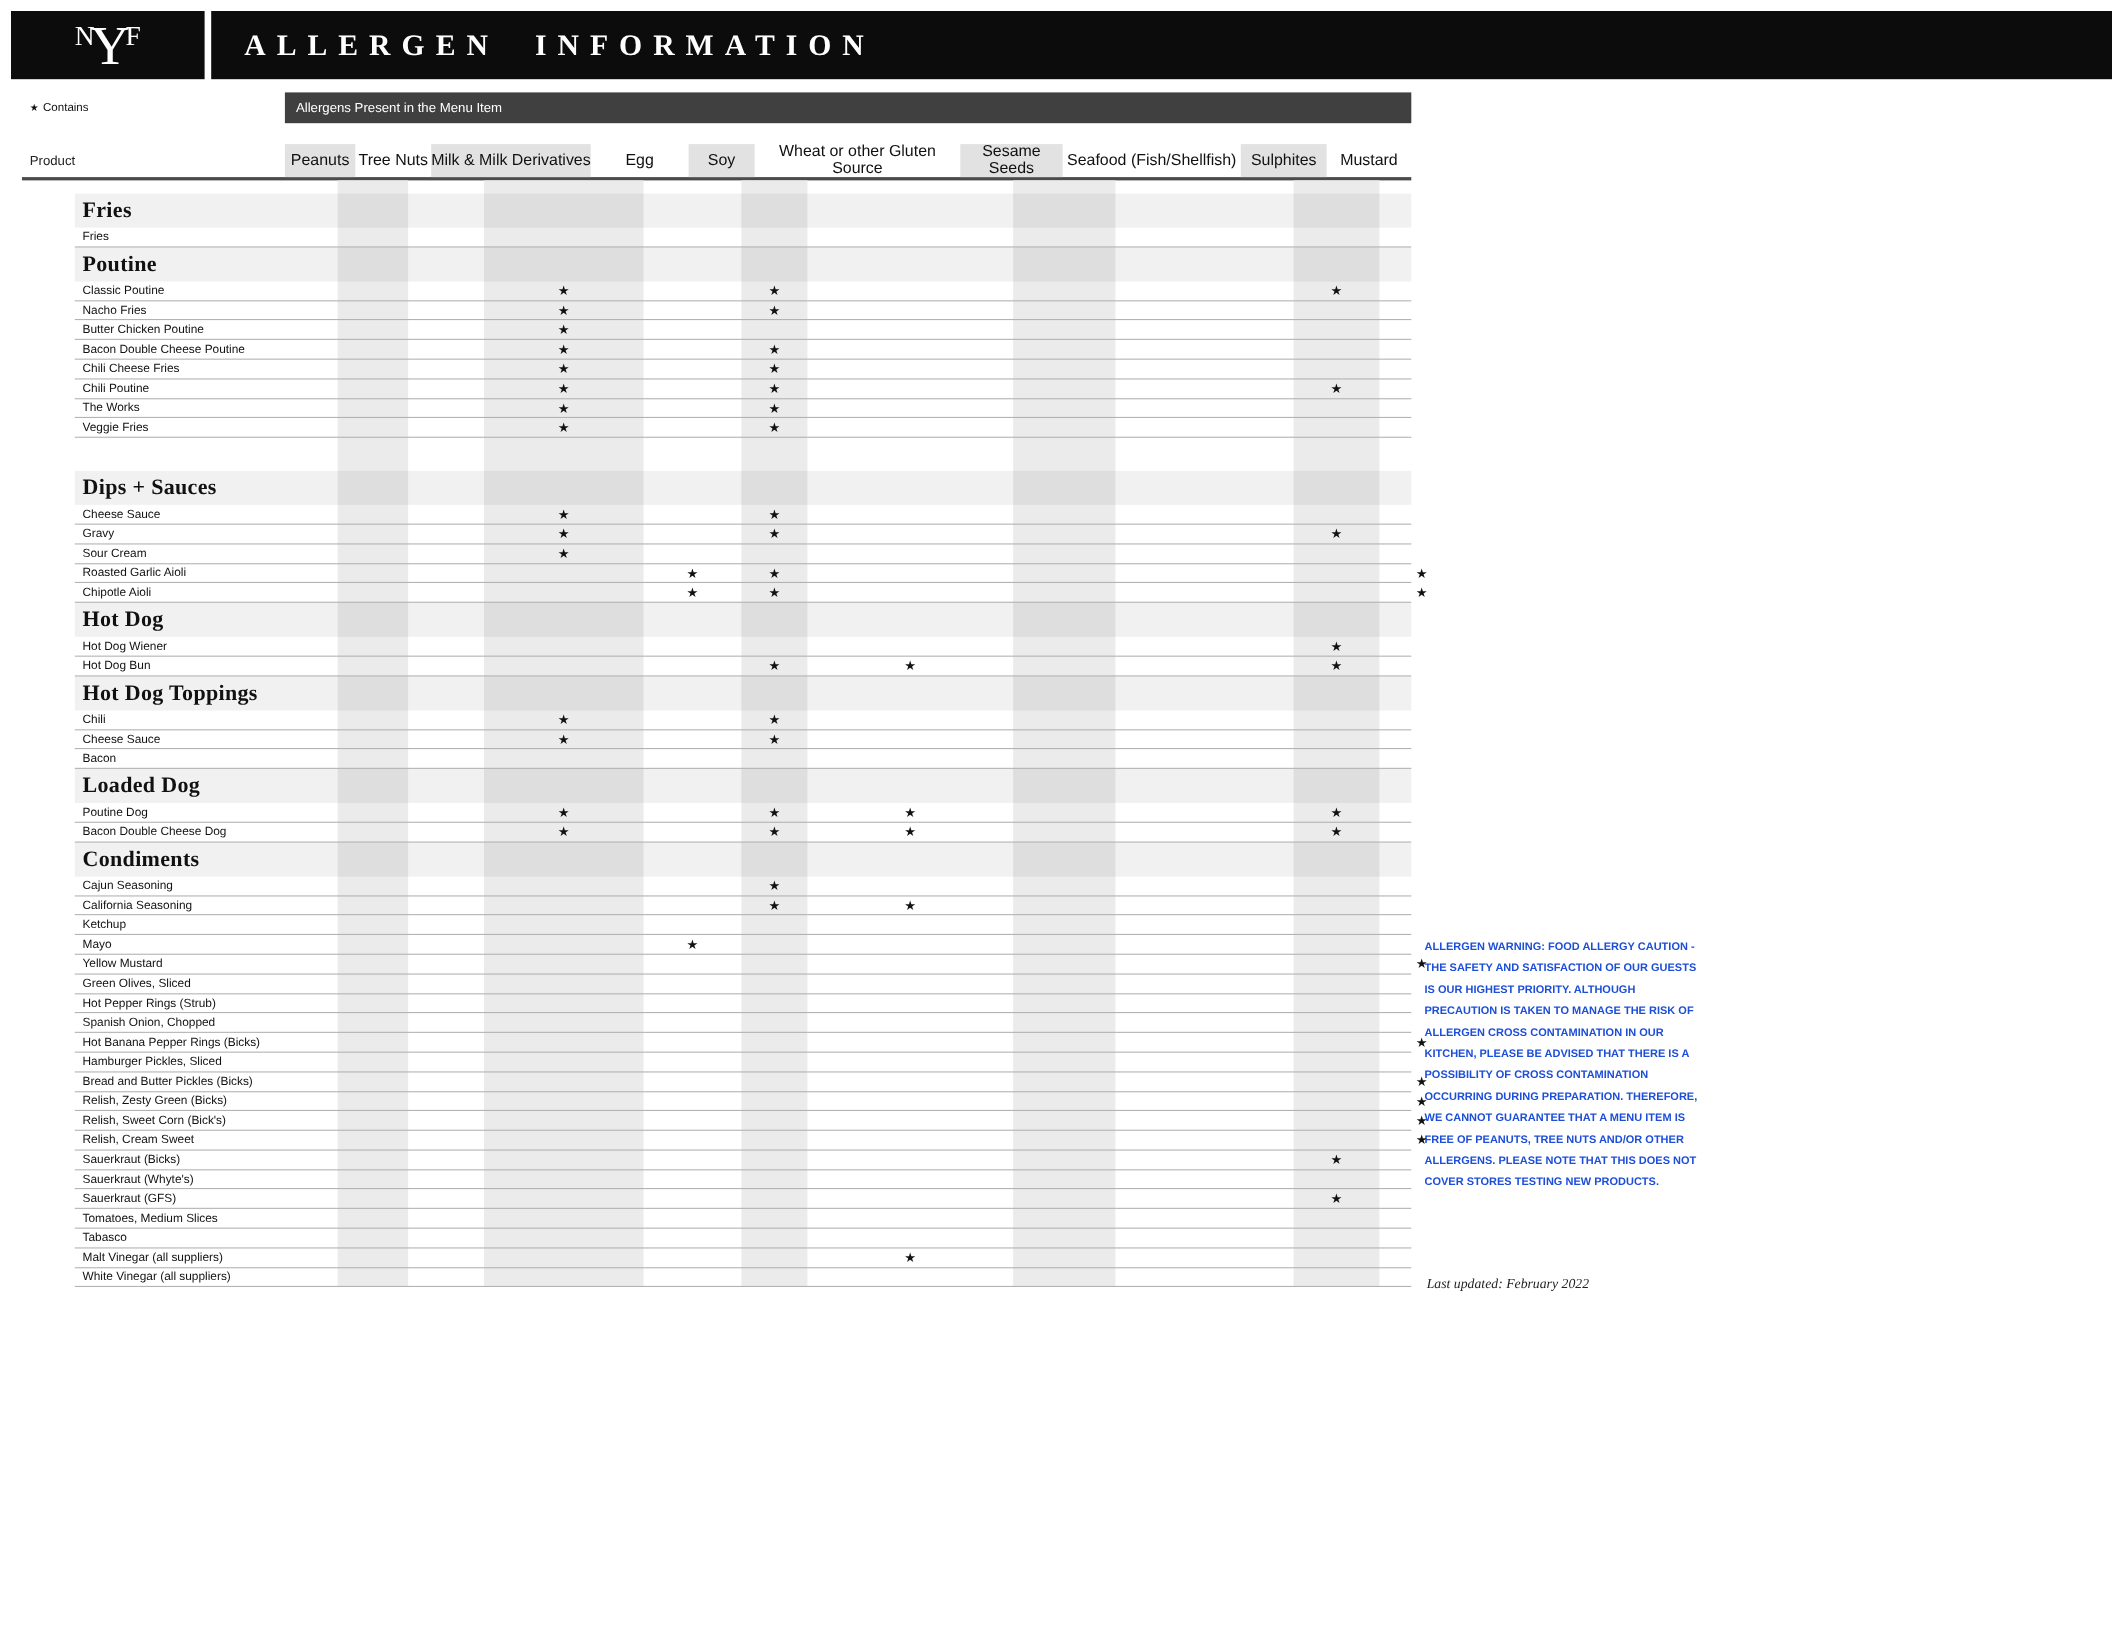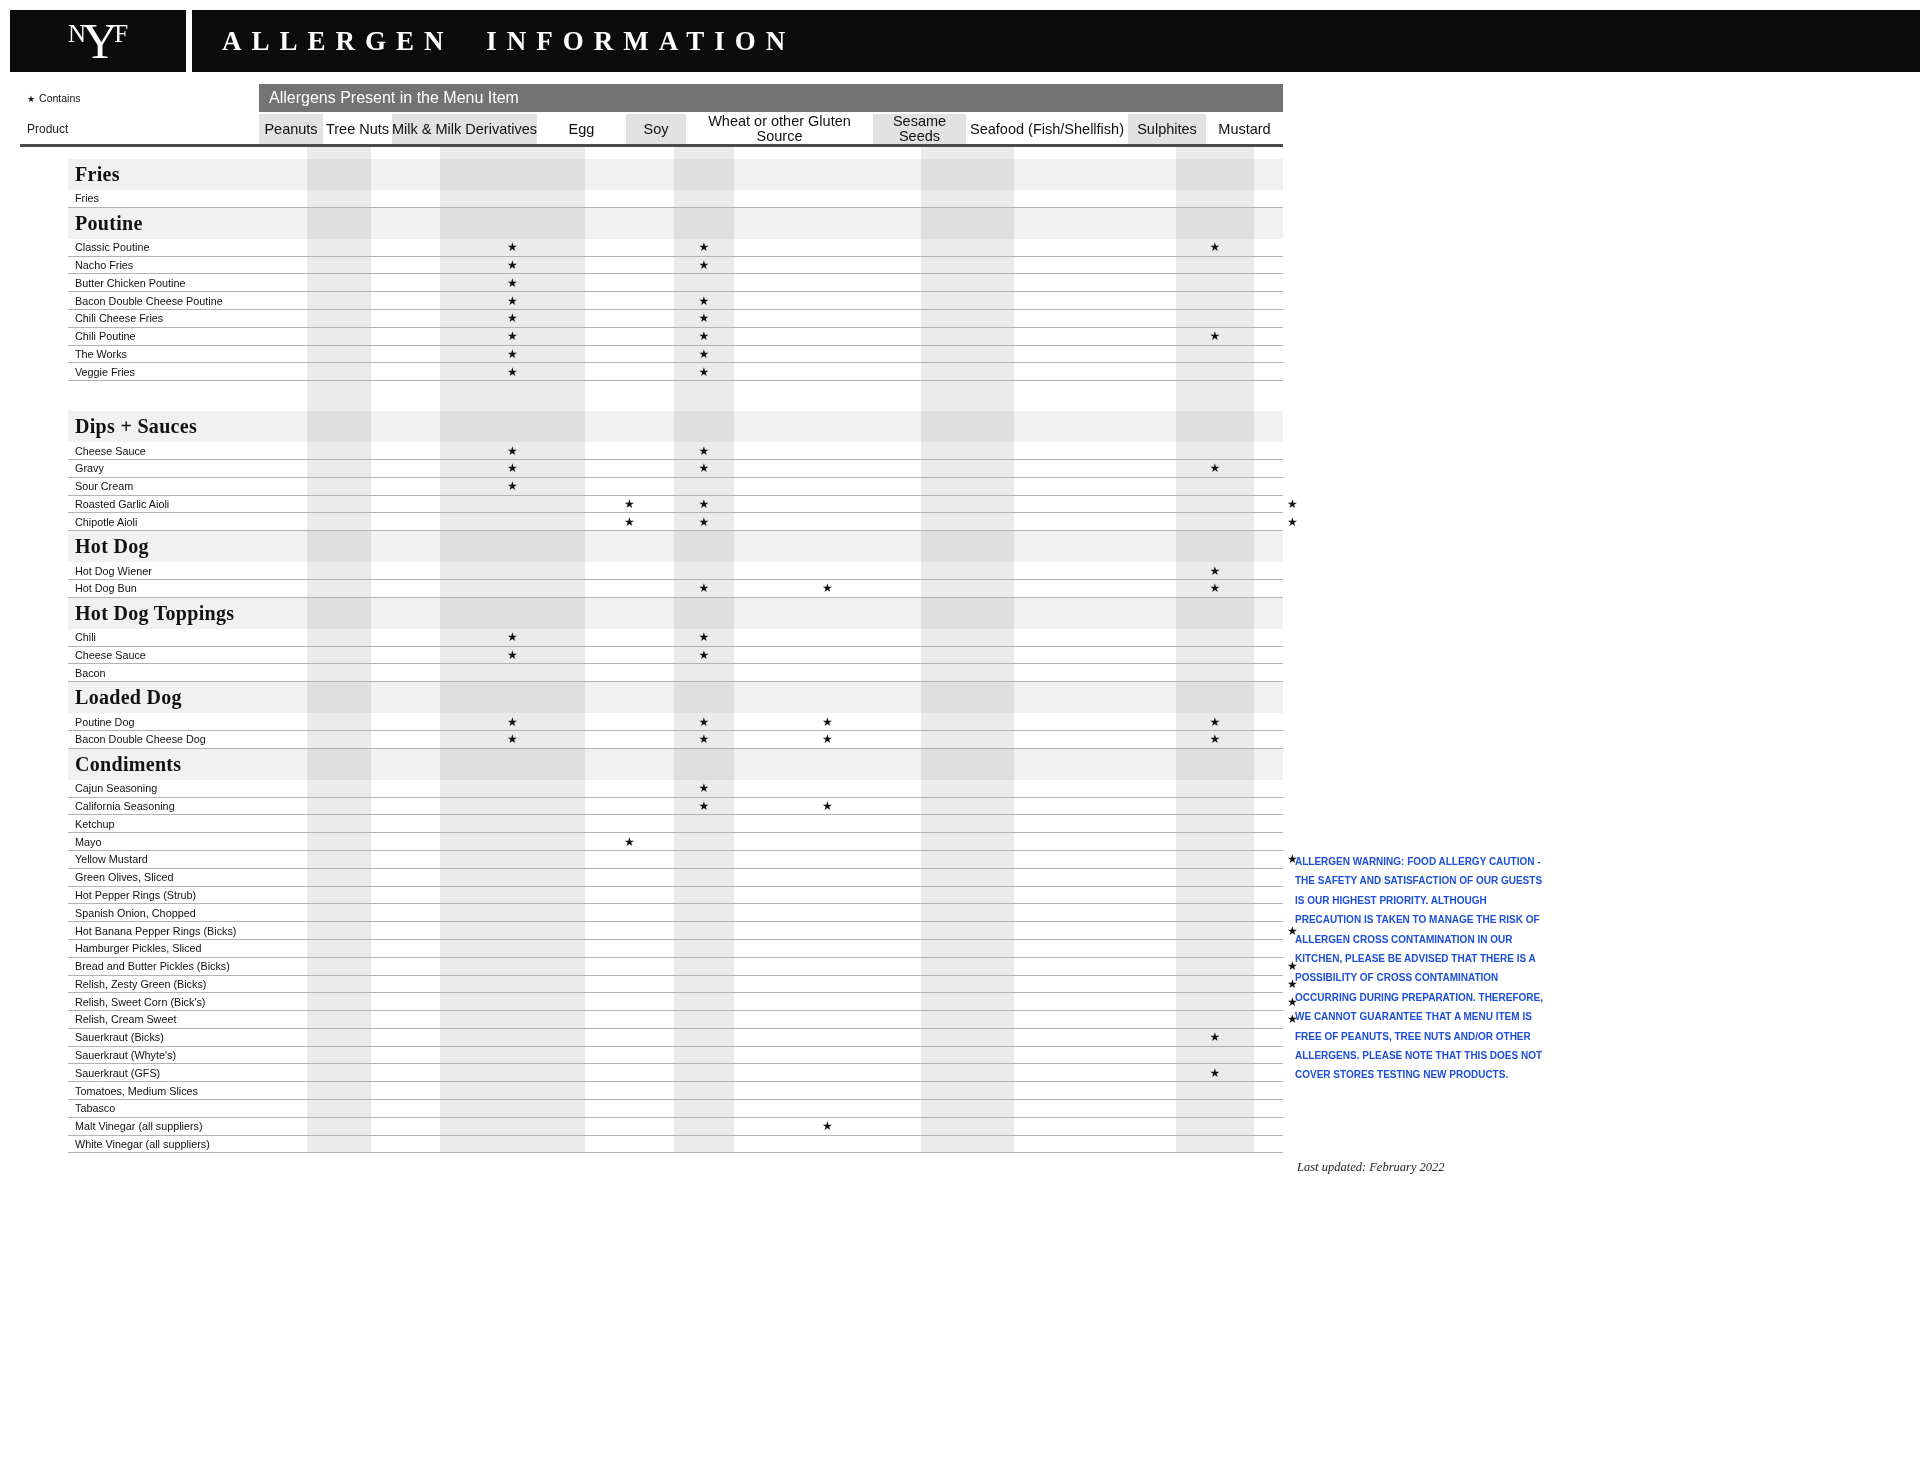--- a/index.html
+++ b/index.html
@@ -17,24 +17,24 @@
   .logo-box .y { font-size:50px; line-height:1; }
   .title-bar { left:192px; top:10px; right:0; height:62px; background:#0c0c0c;
                display:flex; align-items:center; }
   .title-bar h1 { color:#fff; font-family:"Liberation Serif", serif; font-size:27px;
                   font-weight:600; letter-spacing:10px; word-spacing:16px; padding-left:30px; }
 
   
   .table { left:20px; top:84px; width:1263px; }
   .grid { display:grid;
           grid-template-columns:239px 64px 69px 145px 89px 60px 187px 93px 162px 78px 77px; }
-  .banner-row { height:28px; margin-bottom:2px; }
+  .banner-row { height:28px; margin-bottom:19px; }
   .legend-contains { align-self:center; padding-left:7px; font-size:10.5px; color:#111; }
   .legend-contains .star { font-size:9px; margin-right:4px; }
-  .banner { grid-column:2 / -1; background:#737373; color:#fff; font-size:16px;
+  .banner { grid-column:2 / -1; background:#404040; color:#fff; font-size:12px;
             line-height:28px; padding-left:10px; }
   .header-row { height:30px; }
   .product-label { align-self:center; padding-left:7px; font-size:12px; color:#222; }
   .hcell { display:flex; align-items:center; justify-content:center; text-align:center;
            font-size:14.5px; color:#111; line-height:1.05; }
   .hcell.shade { background:#e2e2e2; }
   .rule { height:3px; background:#4b4b4b; }
 
   .tbody { position:relative; padding-top:12px;margin-left:48px; }
   .stripe { position:absolute; top:0; bottom:0; background:#ebebeb; z-index:0; }

